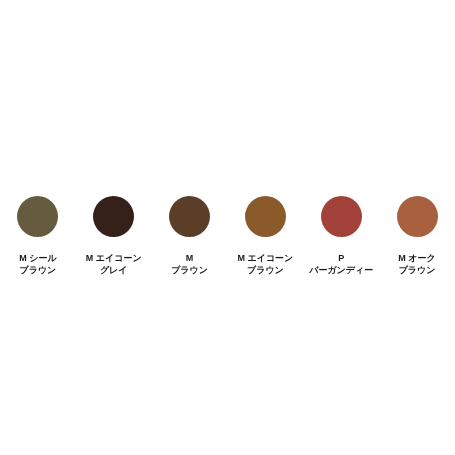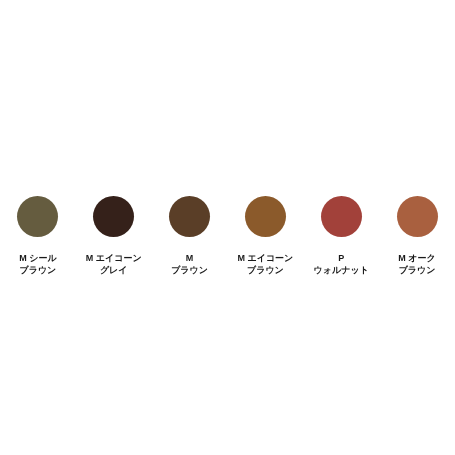--- a/index.html
+++ b/index.html
@@ -90,21 +90,21 @@
       <div class="swatch-label">
         <span class="ln">M エイコーン</span>
         <span class="ln">ブラウン</span>
       </div>
     </div>
 
     <div class="swatch-item">
       <div class="swatch-dot" style="background-color: rgb(162, 65, 58);"></div>
       <div class="swatch-label">
         <span class="ln">P</span>
-        <span class="ln">ウォルナット</span>
+        <span class="ln">バーガンディー</span>
       </div>
     </div>
 
     <div class="swatch-item">
       <div class="swatch-dot" style="background-color: rgb(169, 96, 63);"></div>
       <div class="swatch-label">
         <span class="ln">M オーク</span>
         <span class="ln">ブラウン</span>
       </div>
     </div>

